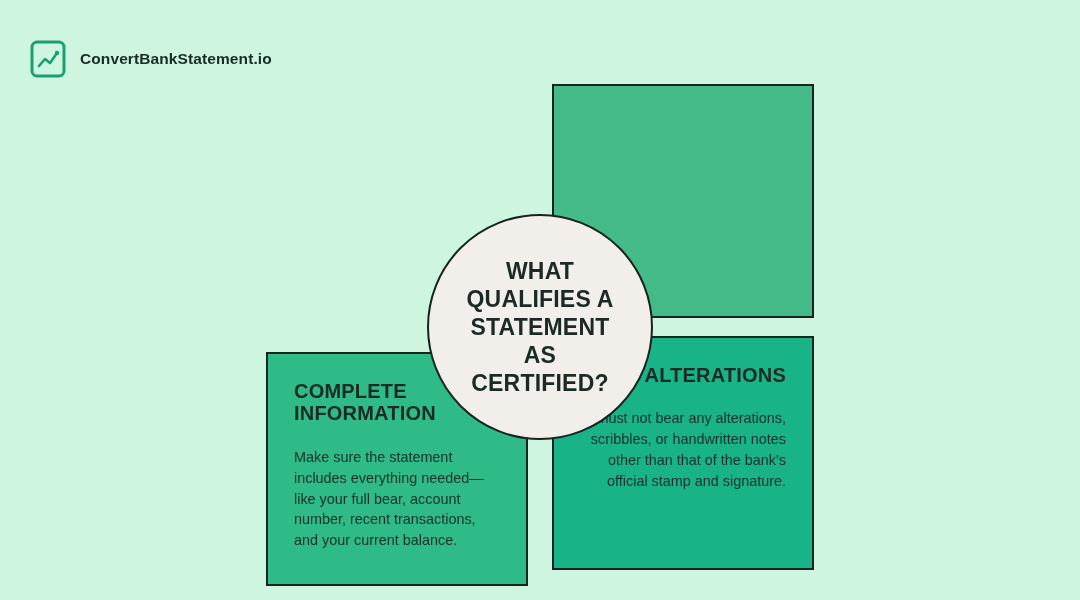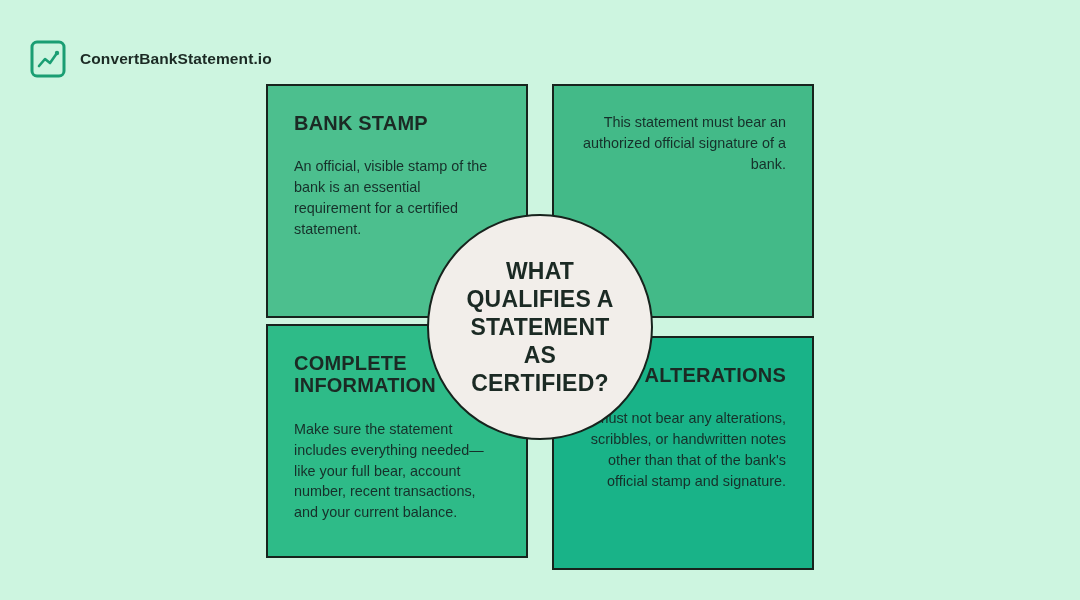--- a/index.html
+++ b/index.html
@@ -80,21 +80,21 @@
     left: 286px;
     top: 0;
     width: 262px;
     height: 234px;
     background: #43ba88;
     text-align: right;
   }
   
   .quad-bl {
     left: 0;
-    top: 240px;
+    top: 268px;
     width: 262px;
     height: 234px;
     background: #2ebb88;
     text-align: left;
   }
   
   .quad-br {
     left: 286px;
     top: 252px;
     width: 262px;
@@ -139,27 +139,22 @@
       <rect x="2" y="2" width="32" height="34" rx="5" fill="none" stroke="#1a9e73" stroke-width="3"></rect>
       <path d="M9 26 L15 19 L20 23 L27 13" fill="none" stroke="#1a9e73" stroke-width="2.6" stroke-linecap="round" stroke-linejoin="round"></path>
       <circle cx="27" cy="13" r="2.2" fill="#1a9e73"></circle>
     </svg>
   </span>
   <span class="brand-name">ConvertBankStatement.io</span>
 </div>
 
 <div class="diagram">
 
-  <div class="quad quad-tl">
-    <h2>BANK STAMP</h2>
-    <p>An official, visible stamp of the bank is an essential requirement for a certified statement.</p>
-  </div>
 
   <div class="quad quad-tr">
-    <p>This statement must bear an authorized official signature of a bank.</p>
   </div>
 
   <div class="quad quad-bl">
     <h2>COMPLETE INFORMATION</h2>
     <p>Make sure the statement includes everything needed—like your full bear, account number,  recent transactions, and your current balance.</p>
   </div>
 
   <div class="quad quad-br">
     <h2>NO ALTERATIONS</h2>
     <p>It must not bear any alterations, scribbles, or handwritten notes other than that of the bank's official stamp and signature.</p>

